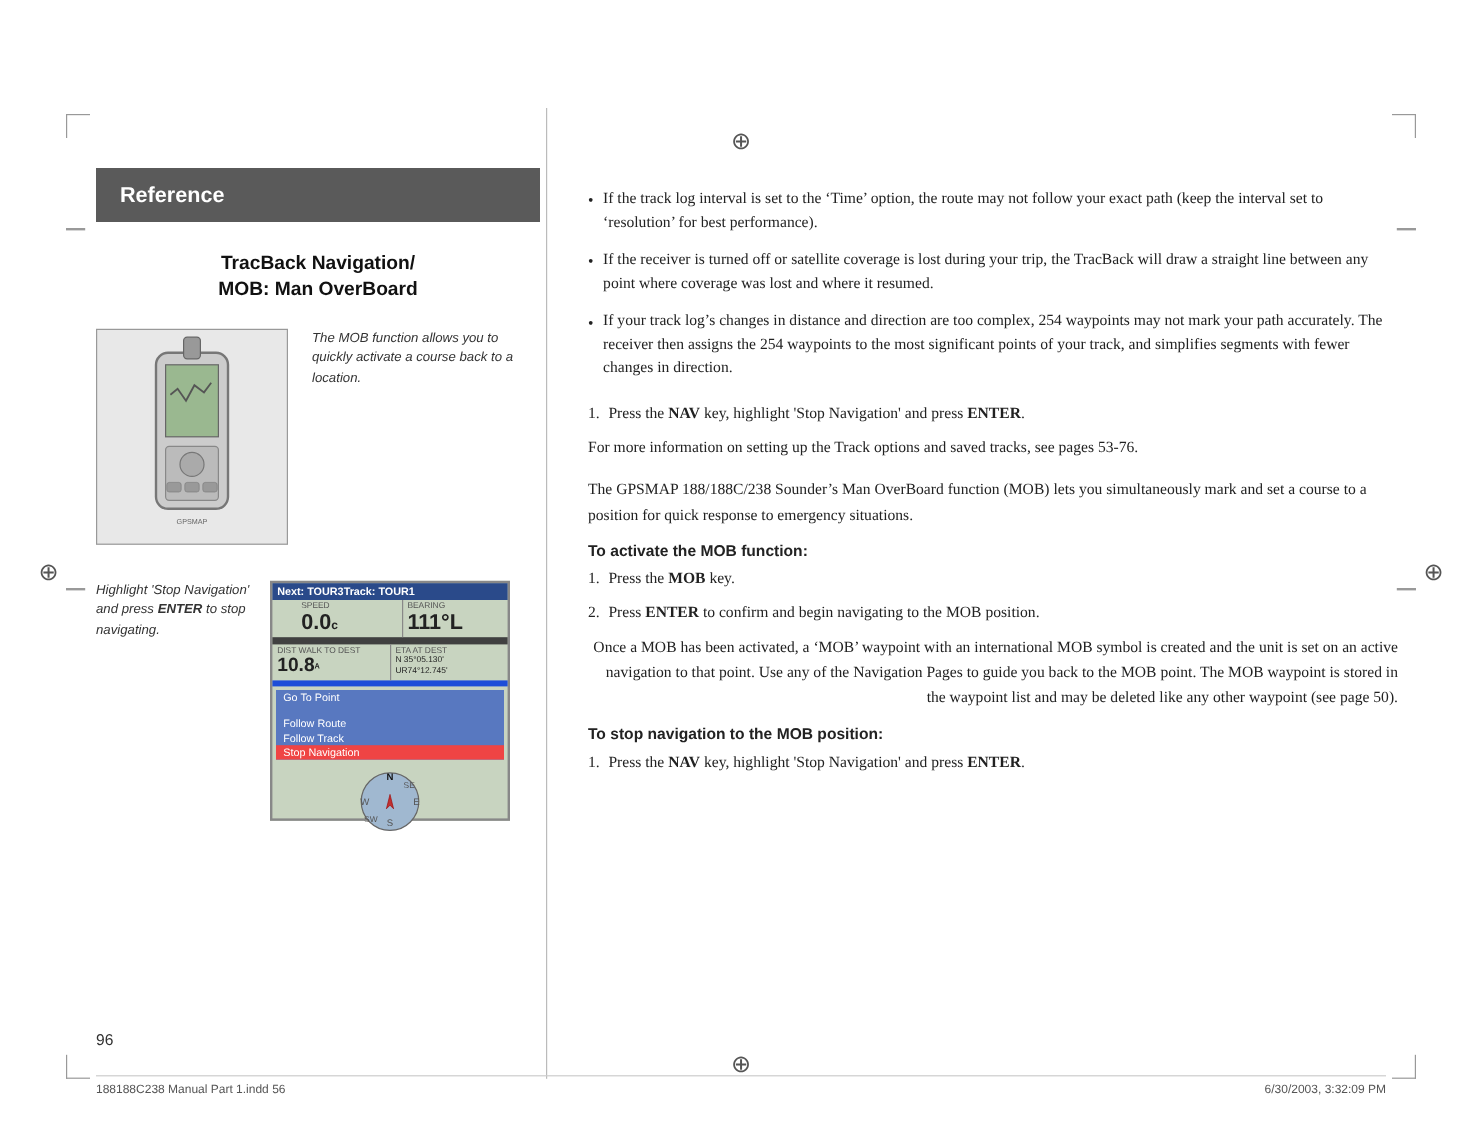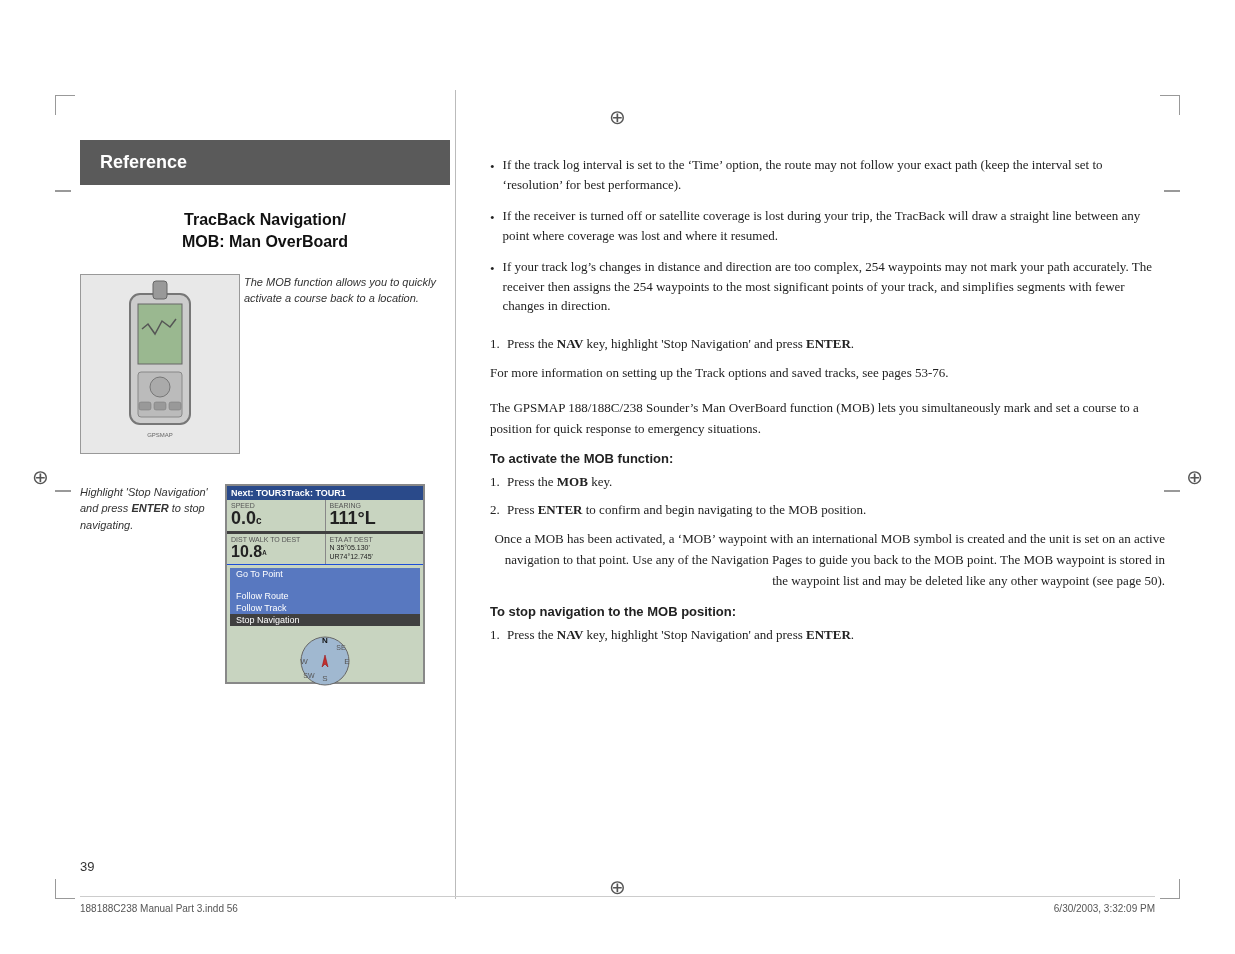--- a/index.html
+++ b/index.html
@@ -44,21 +44,21 @@
       line-height: 1.4;
       margin-bottom: 20px;
       color: #111;
     }
 
     
     .device-image-container {
       display: flex;
       align-items: flex-start;
       margin-bottom: 30px;
-      gap: 4px;
+      gap: 20px;
     }
     .device-img {
       width: 160px;
       height: 180px;
       border: 1px solid #999;
       background: #e8e8e8;
       position: relative;
       flex-shrink: 0;
     }
     .device-caption {
@@ -351,68 +351,68 @@
         </span>
       </div>
 
       <div class="gps-screen-box">
 
         <div class="gps-screen-top">
           <span>Next: TOUR3</span>
           <span>Track: TOUR1</span>
         </div>
 
-        <div style="display:flex; border-bottom:3px solid #404040;">
+        <div style="display:flex; border-bottom:6px solid #404040;padding-left:20px;">
           <div style="flex:1; border-right:1px solid #888; padding:2px 4px;">
             <div style="font-size:7px; font-family:Arial; color:#555;">SPEED</div>
             <div style="font-family:Arial; font-size:18px; font-weight:bold; line-height:1.1;">0.0<span style="font-size:10px;">ᴄ</span></div>
           </div>
           <div style="flex:1; padding:2px 4px;">
             <div style="font-size:7px; font-family:Arial; color:#555;">BEARING</div>
             <div style="font-family:Arial; font-size:18px; font-weight:bold; line-height:1.1;">111°L</div>
           </div>
         </div>
 
-        <div style="display:flex; border-bottom:1px solid #1d4ed8;">
+        <div style="display:flex; border-bottom:5px solid #1d4ed8;">
           <div style="flex:1; border-right:1px solid #888; padding:2px 4px;">
             <div style="font-size:7px; font-family:Arial; color:#555;">DIST WALK TO DEST</div>
             <div style="font-family:Arial; font-size:16px; font-weight:bold; line-height:1.1;">10.8<span style="font-size:9px;">ᴬ</span></div>
           </div>
           <div style="flex:1; padding:2px 4px;">
             <div style="font-size:7px; font-family:Arial; color:#555;">ETA AT DEST</div>
             <div style="font-family:Arial; font-size:7px; line-height:1.4;">N 35°05.130'<br>UR74°12.745'</div>
           </div>
         </div>
 
         <div style="background:#5878c0; margin:3px;">
           <div style="font-family:Arial; font-size:9px; color:#fff; padding:1px 6px;">Go To Point</div>
           <div style="font-family:Arial; font-size:9px; color:#fff; padding:1px 6px;margin-top:10px;">Follow Route</div>
           <div style="font-family:Arial; font-size:9px; color:#fff; padding:1px 6px;">Follow Track</div>
-          <div style="font-family:Arial; font-size:9px; color:#fff; padding:1px 6px; background:#404040;">Stop Navigation</div>
+          <div style="font-family:Arial; font-size:9px; color:#fff; padding:1px 6px; background:#ef4444;">Stop Navigation</div>
         </div>
 
         <div style="display:flex; justify-content:center; padding:4px 0 2px;">
           <svg width="70" height="55" viewBox="0 0 70 55">
             <circle cx="35" cy="28" r="24" fill="#a0b8d0" stroke="#666" stroke-width="1"></circle>
             <text x="35" y="10" text-anchor="middle" font-family="Arial" font-size="8" font-weight="bold" fill="#111">N</text>
             <text x="35" y="48" text-anchor="middle" font-family="Arial" font-size="8" fill="#555">S</text>
             <text x="14" y="31" text-anchor="middle" font-family="Arial" font-size="8" fill="#555">W</text>
             <text x="57" y="31" text-anchor="middle" font-family="Arial" font-size="8" fill="#555">E</text>
             <text x="51" y="17" text-anchor="middle" font-family="Arial" font-size="7" fill="#555">SE</text>
             <text x="19" y="45" text-anchor="middle" font-family="Arial" font-size="7" fill="#555">SW</text>
 
             <polygon points="35,22 32,34 35,31 38,34" fill="#c03030" stroke="#900" stroke-width="0.5"></polygon>
           </svg>
         </div>
       </div>
     </div>
 
   </div>
 
-  <div class="page-number">39</div>
+  <div class="page-number">96</div>
 
   <div class="right-col">
 
     <ul class="bullet-list">
       <li>
         <span class="bullet-dot">•</span>
         <span class="bullet-text">If the track log interval is set to the ‘Time’ option, the route may not follow your exact path (keep the interval set to ‘resolution’ for best performance).</span>
       </li>
       <li>
         <span class="bullet-dot">•</span>
@@ -447,17 +447,17 @@
 
     <div class="section-header">To stop navigation to the MOB position:</div>
     <div class="step">
       <span class="step-num">1.</span>
       <span>Press the <span class="bold">NAV</span> key, highlight 'Stop Navigation' and press <span class="bold">ENTER</span>.</span>
     </div>
 
   </div>
 
   <div class="footer">
-    <span>188188C238 Manual Part 3.indd   56</span>
+    <span>188188C238 Manual Part 1.indd   56</span>
     <span>6/30/2003, 3:32:09 PM</span>
   </div>
 
 </div>
 
 </body></html>

